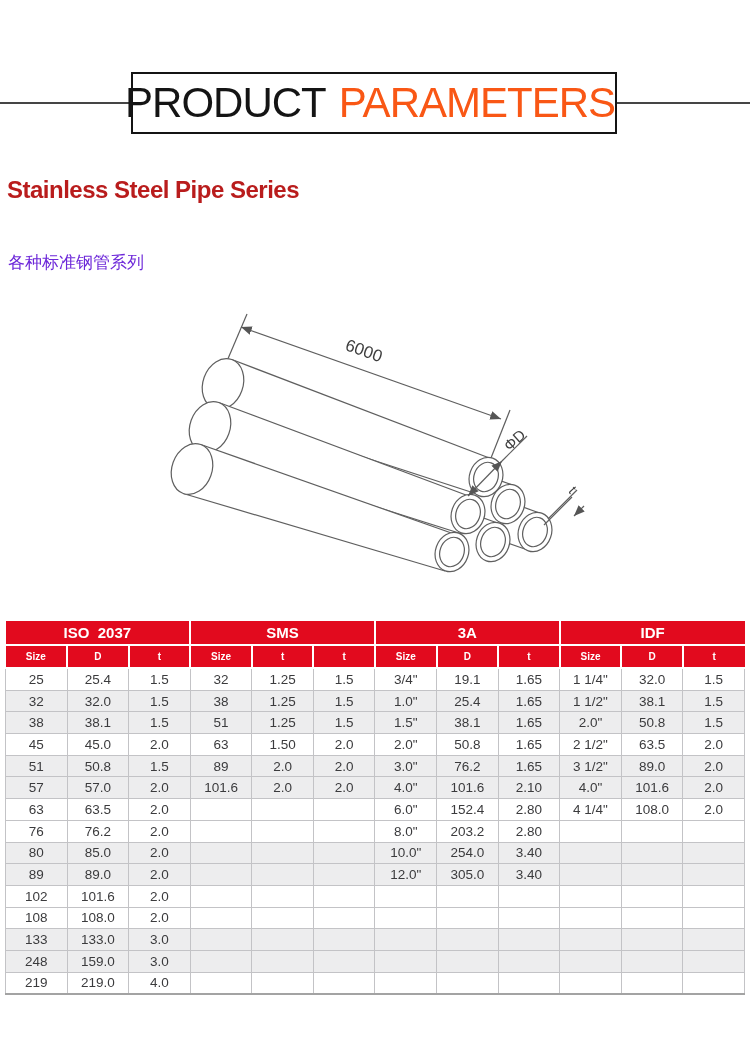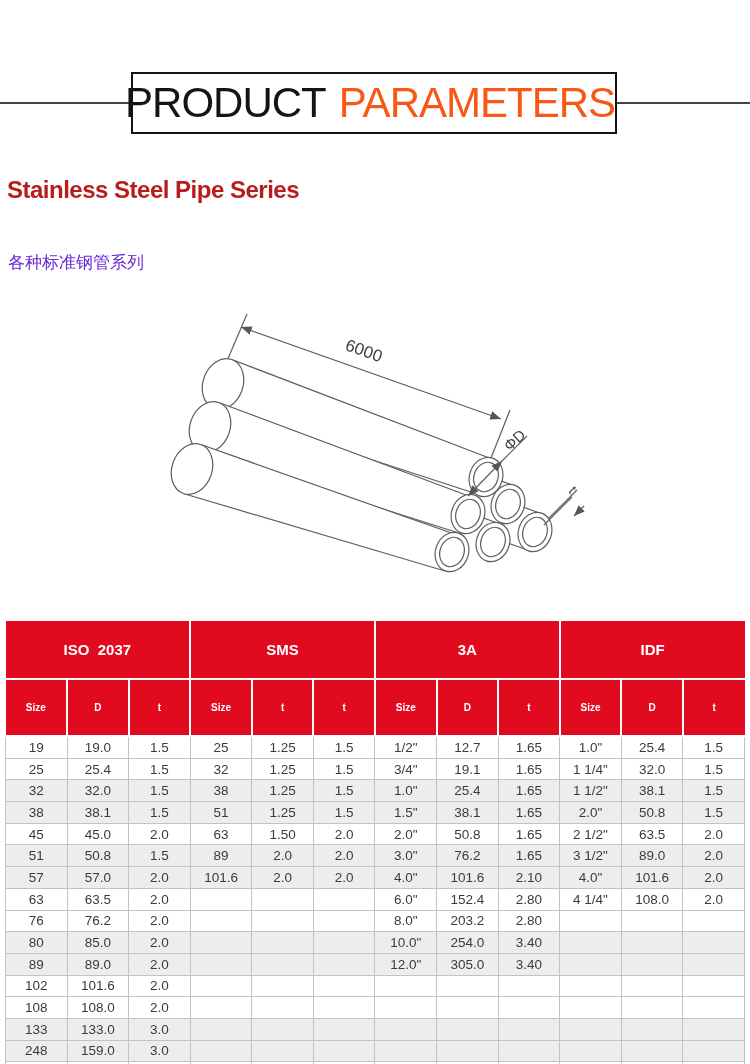--- a/index.html
+++ b/index.html
@@ -21,21 +21,21 @@
   }
   .title-box .orange{color:var(--accent-orange);}
   .series-title{position:absolute;left:7px;top:176px;font-size:24px;font-weight:bold;color:#b91c1c;letter-spacing:-0.5px;}
   .series-sub{position:absolute;left:8px;top:207px;font-size:17px;color:#6d28d9;margin-top:44px;}
   .pipe-svg{position:absolute;left:150px;top:300px;}
   .spec-table{
     position:absolute;left:5px;top:621px;width:740px;
     border-collapse:collapse;table-layout:fixed;
   }
   .spec-table thead th{
-    background:var(--header-red);color:#fff;border:2px solid #fff;padding:17px;font-weight:bold;
+    background:var(--header-red);color:#fff;border:2px solid #fff;padding:0;font-weight:bold;
   }
   .spec-table .group-row th{height:23px;font-size:15px;white-space:pre;border-top:none;}
   .spec-table .sub-row th{height:21px;font-size:10px;margin-top:16px;}
   .spec-table .group-row th:first-child,.spec-table .sub-row th:first-child{border-left:none;}
   .spec-table .group-row th:last-child,.spec-table .sub-row th:last-child{border-right:none;}
   .spec-table tbody td{
     border:1px solid var(--line-gray);height:20.7px;padding:0;text-align:center;
     font-size:13.5px;color:#3b3b3d;overflow:hidden;background:#fff;
   }
   .spec-table tbody tr.shaded td{background:var(--row-shade);}
@@ -145,34 +145,20 @@
       <th>Size</th>
       <th>D</th>
       <th>t</th>
       <th>Size</th>
       <th>D</th>
       <th>t</th>
     </tr>
   </thead>
   <tbody>
       <tr>
-        <td>19</td>
-        <td>19.0</td>
-        <td>1.5</td>
-        <td>25</td>
-        <td>1.25</td>
-        <td>1.5</td>
-        <td>1/2"</td>
-        <td>12.7</td>
-        <td>1.65</td>
-        <td>1.0"</td>
-        <td>25.4</td>
-        <td>1.5</td>
-      </tr>
-      <tr>
         <td>25</td>
         <td>25.4</td>
         <td>1.5</td>
         <td>32</td>
         <td>1.25</td>
         <td>1.5</td>
         <td>3/4"</td>
         <td>19.1</td>
         <td>1.65</td>
         <td>1 1/4"</td>

